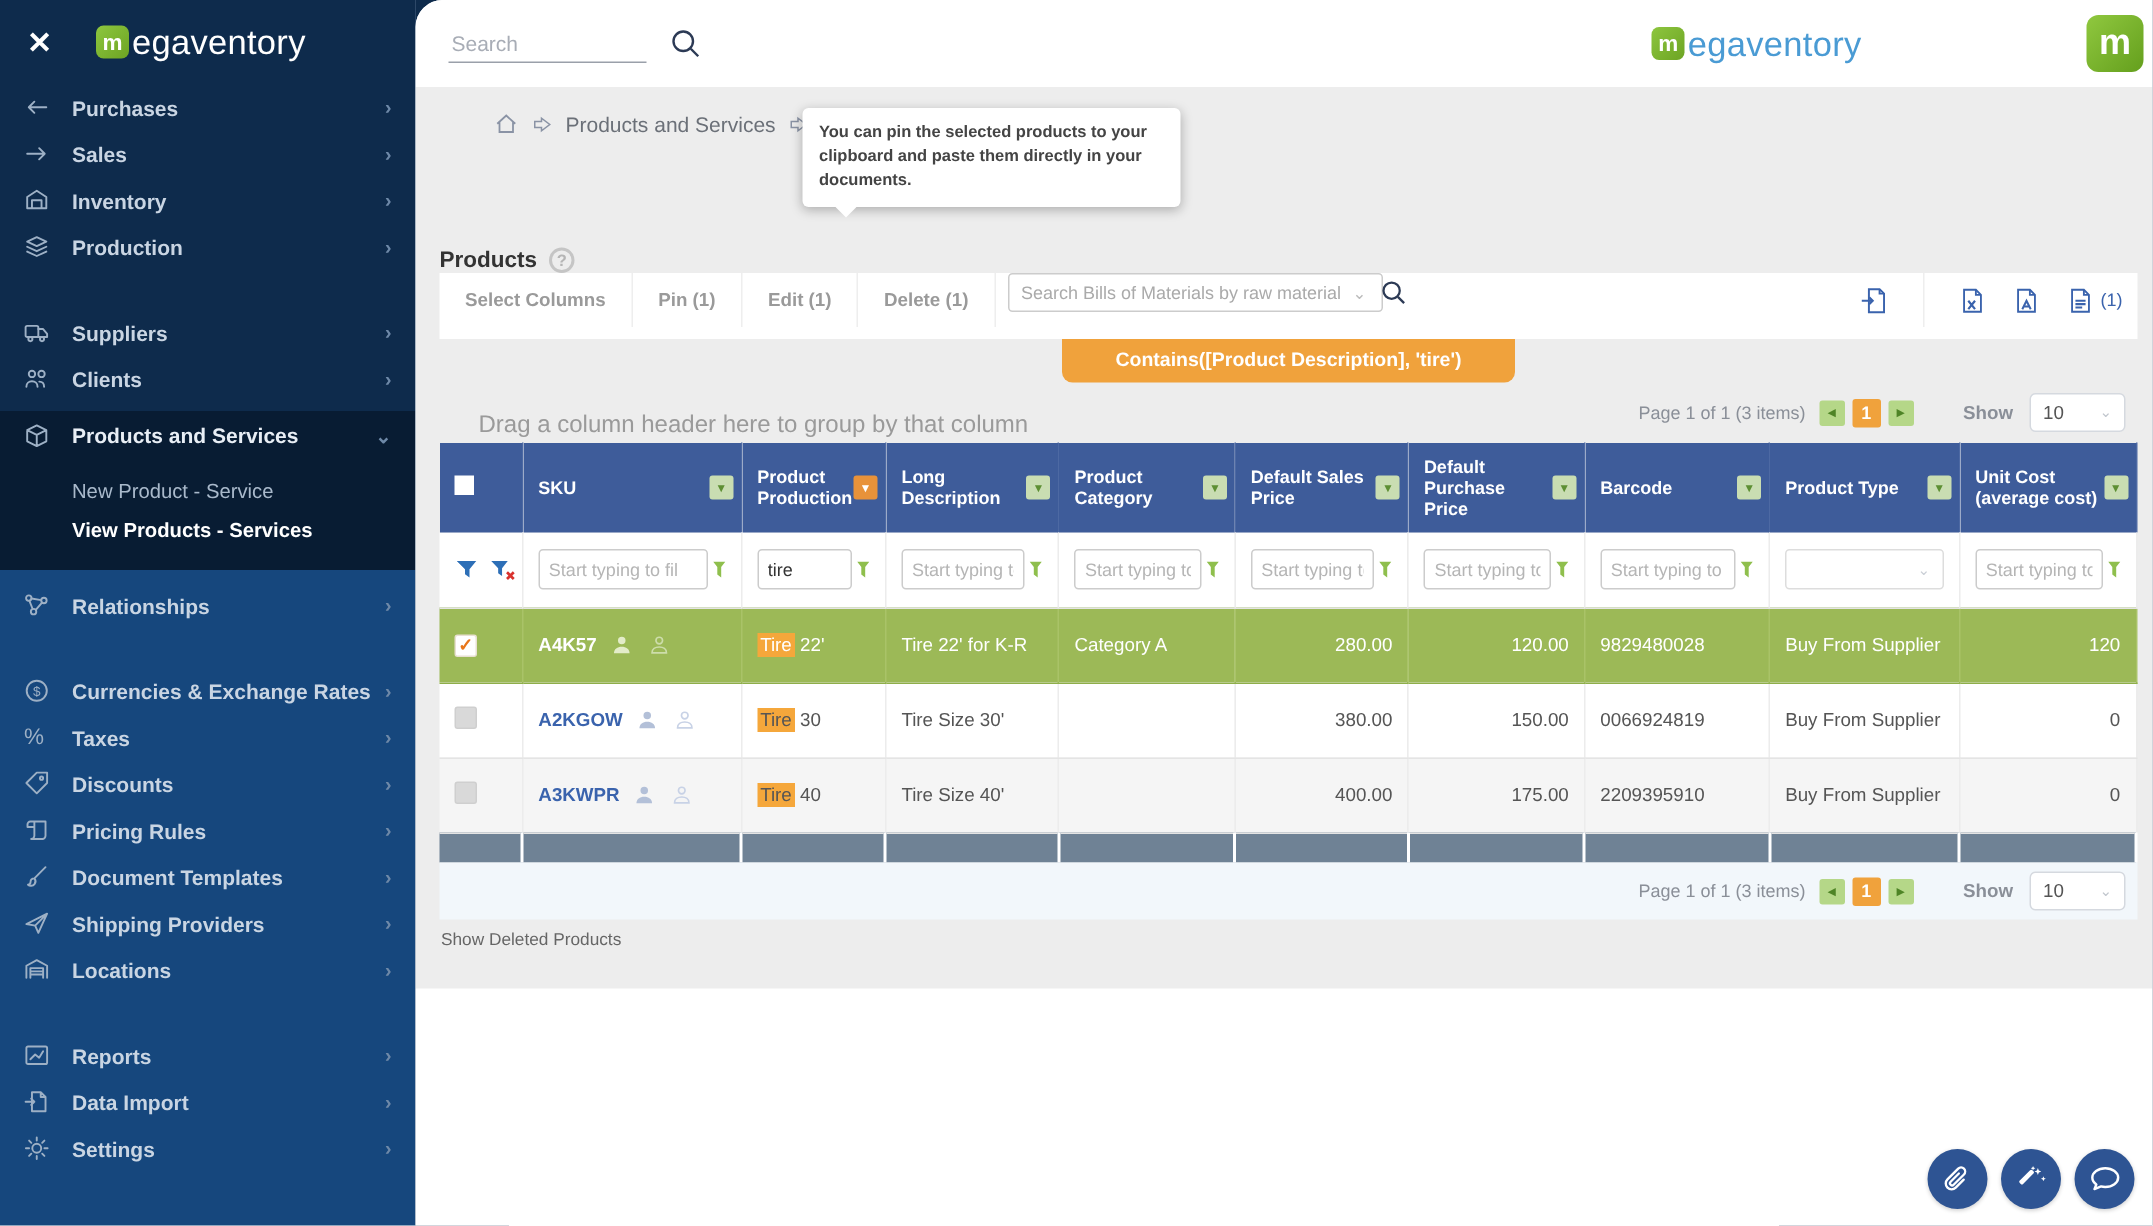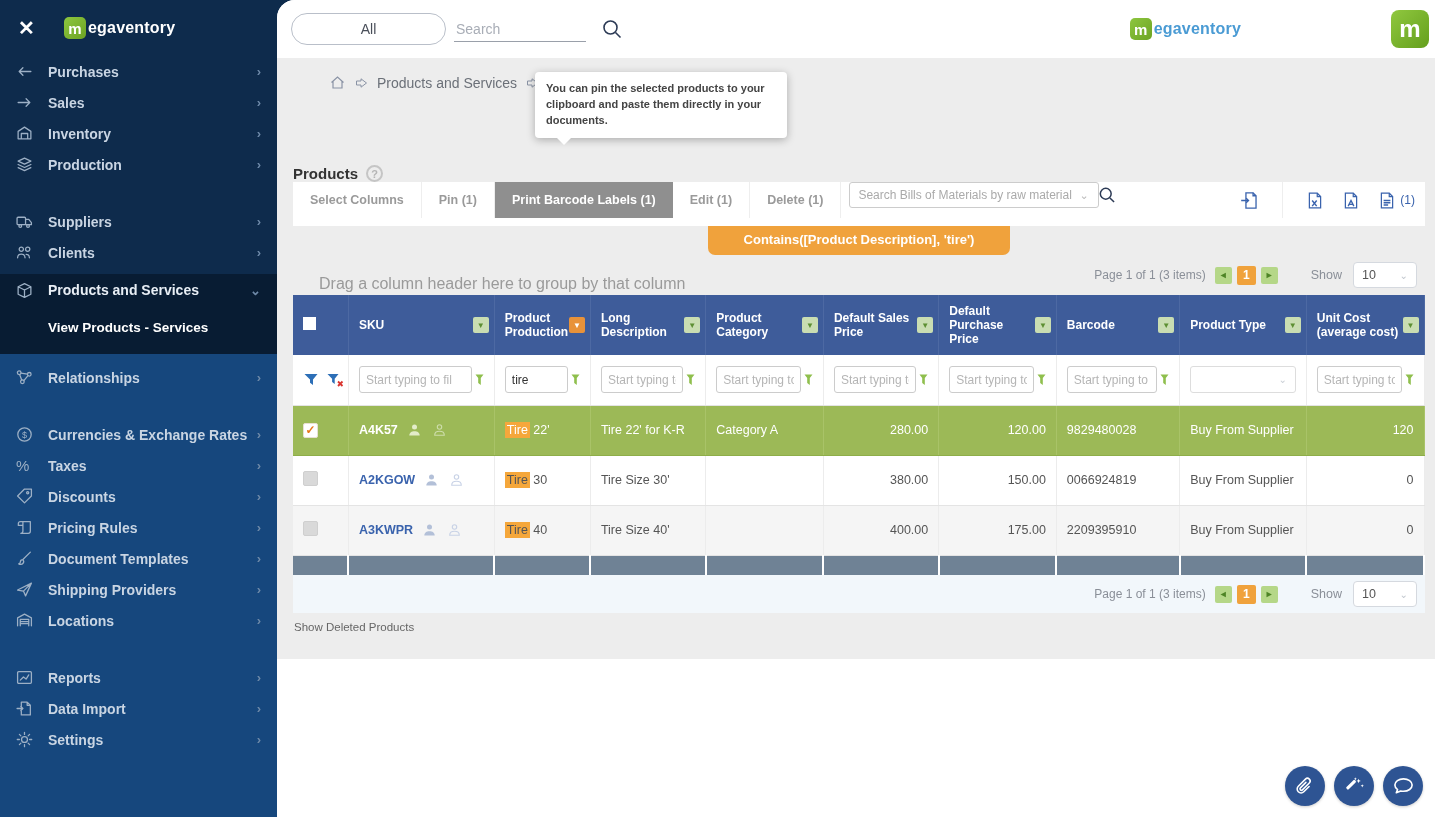--- a/index.html
+++ b/index.html
@@ -9,21 +9,21 @@
 
   
   .sidebar { width:277px; min-width:277px; height:817px; display:flex; flex-direction:column; background:#16477d; }
   .sb-top { background:#0e2b4c; padding-bottom:6px; }
   .sb-active-block { background:#081c33; padding-bottom:14px; }
   .sb-bottom { background:#16477d; flex:1; padding-top:8px; }
   .sb-head { height:56px; display:flex; align-items:center; padding:0 18px; }
   .sb-close { color:#fff; font-size:20px; font-weight:bold; width:34px; cursor:pointer; }
   .logo { display:flex; align-items:center; gap:2px; }
   .logo-cube { width:22px; height:22px; border-radius:5px; background:linear-gradient(135deg,#8dc63f,#6da423); color:#fff; font-weight:bold; font-size:15px; display:flex; align-items:center; justify-content:center; }
-  .logo-rest { font-size:16px; font-weight:bold; letter-spacing:.2px; }
+  .logo-rest { font-size:23px; font-weight:normal; letter-spacing:.2px; }
   .sb-head .logo-rest { color:#fff; }
   .sb-item { display:flex; align-items:center; height:31px; padding:0 16px; cursor:pointer; }
   .sb-item .ic { width:32px; display:flex; align-items:center; }
   .sb-item .lbl { flex:1; font-size:14px; font-weight:700; color:#c9d5e3; }
   .sb-item .chev { color:#5f7fa0; color:#6e89a8; font-size:13px; font-weight:bold; }
   .sb-gap { height:26px; }
   .sb-sub { padding-left:48px; display:flex; align-items:center; height:26px; font-size:13.5px; color:#a9b9cb; cursor:pointer; }
   .sb-sub.active { color:#fff; font-weight:700; }
   .sb-active-block .sb-item .lbl { color:#e8eef5; }
 
@@ -66,21 +66,21 @@
 
   .chip-row { display:flex; justify-content:center; }
   .chip { background:#f0a23c; color:#fff; font-size:13px; font-weight:700; padding:6px 36px 8px; border-radius:0 0 7px 7px; cursor:pointer; }
 
   .group-row { height:40px; display:flex; align-items:center; padding:0 8px 0 26px; }
   .group-hint { font-size:16px; color:#9a9a9a;margin-top:18px; }
   .pag { margin-left:auto; display:flex; align-items:center; gap:5px; }
   .pag-summary { font-size:12px; color:#8a8f98; margin-right:4px; }
   .pag-sq { width:17px; height:17px; border-radius:2px; background:#b5d788; color:#4e8426; font-size:9px; font-weight:bold; display:flex; align-items:center; justify-content:center; cursor:pointer; }
   .pag-cur { width:19px; height:19px; border-radius:2px; background:#f0a23c; color:#fff; font-size:12px; font-weight:bold; display:flex; align-items:center; justify-content:center; }
-  .show-lbl { font-size:12.5px; color:#8a8f98; margin:0 6px 0 28px; }
+  .show-lbl { font-size:12.5px; color:#8a8f98; margin:0 6px 0 28px;font-weight:bold; }
   .show-sel { width:64px; height:26px; background:#fff; border:1px solid #d5d9df; border-radius:4px; display:flex; align-items:center; padding:0 8px; font-size:12.5px; color:#555; cursor:pointer; }
   .show-sel .sel-chev { margin-left:auto; color:#c0c6cd; font-size:10px; }
 
   
   table.grid { width:100%; border-collapse:collapse; table-layout:fixed; }
   .grid th { background:#3e5c9a; color:#fff; font-size:12px; text-align:left; padding:9px 22px 9px 10px; position:relative; vertical-align:middle; height:52px; border-right:1px solid #4d69a3; }
   .hdd { position:absolute; right:5px; top:50%; margin-top:-8px; width:16px; height:16px; border-radius:2px; background:#c9ddb2; color:#5d8f33; font-size:8px; display:flex; align-items:center; justify-content:center; cursor:pointer; }
   .hdd.orange { background:#e8923a; color:#fff; }
   .hd-cb { width:13px; height:13px; background:#fff; display:inline-block; cursor:pointer; }
   .filter-row td { background:#fff; padding:9px 6px; border-right:1px solid #ececec; height:46px; }
@@ -190,20 +190,21 @@
     <div class="sb-item" style="height:32px;">
       <span class="ic">
           <svg width="17" height="17" viewBox="0 0 16 16" class="ic-stroke">
             <path d="M8 1.5l6 3v7l-6 3-6-3v-7z M2 4.5l6 3 6-3 M8 7.5v7"></path>
           </svg>
         </span>
       <span class="lbl">Products and Services</span>
         <span class="chev">⌄</span>
     </div>
     <div style="height:8px;"></div>
+    <div class="sb-sub">New Product - Service</div>
     <div class="sb-sub active">View Products - Services</div>
   </div>
 
   <div class="sb-bottom">
     <div class="sb-item">
       <span class="ic">
           <svg width="17" height="17" viewBox="0 0 16 16" class="ic-stroke">
             <circle cx="3" cy="3.5" r="1.7"></circle>
             <circle cx="12.5" cy="5" r="1.7"></circle>
             <circle cx="6" cy="12" r="1.7"></circle>
@@ -305,21 +306,20 @@
       <span class="lbl">Settings</span>
         <span class="chev">›</span>
     </div>
   </div>
 </div>
 
 <div class="main">
 <div class="main-inner">
 
   <div class="topbar">
-    <div class="scope-pill">All</div>
     <input class="global-search" placeholder="Search" style="">
     <span class="top-mag">
           <svg width="24" height="24" viewBox="0 0 24 24" fill="none" stroke="#2c3a55" stroke-width="1.6">
             <circle cx="10.5" cy="10.5" r="6.5"></circle>
             <path d="M15.5 15.5l5 5"></path>
           </svg>
         </span>
     <span class="logo top-logo">
       <span class="logo-cube">m</span>
       <span class="logo-rest">egaventory</span>
@@ -353,21 +353,20 @@
 
     <div class="content">
       <div class="page-title-row">
         <span class="page-title">Products</span>
         <span class="help-circ">?</span>
       </div>
 
       <div class="toolbar">
         <div class="tb-btn">Select Columns</div>
         <div class="tb-btn">Pin (1)</div>
-        <div class="tb-btn active">Print Barcode Labels (1)</div>
         <div class="tb-btn">Edit (1)</div>
         <div class="tb-btn">Delete (1)</div>
         <div class="bom-wrap">
           <input class="bom-input" placeholder="Search Bills of Materials by raw material" style="">
           <span class="bom-chev">⌄</span>
           <span style="margin-left:8px;">
                 <svg width="20" height="20" viewBox="0 0 24 24" fill="none" stroke="#2c3a55" stroke-width="1.8">
                   <circle cx="10.5" cy="10.5" r="6.5"></circle>
                   <path d="M15.5 15.5l5 5"></path>
                 </svg>

